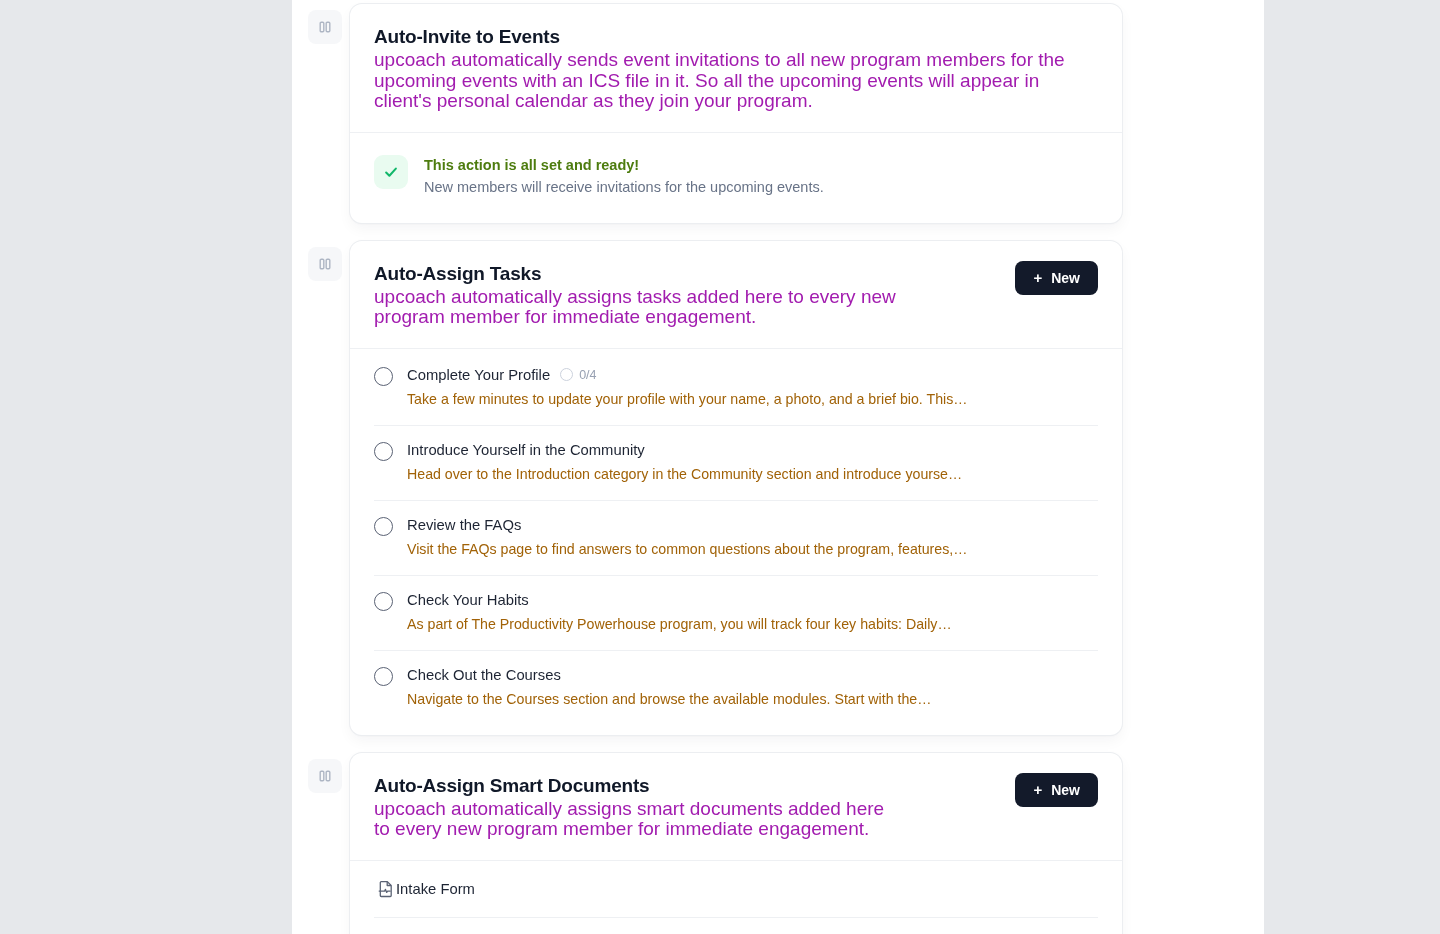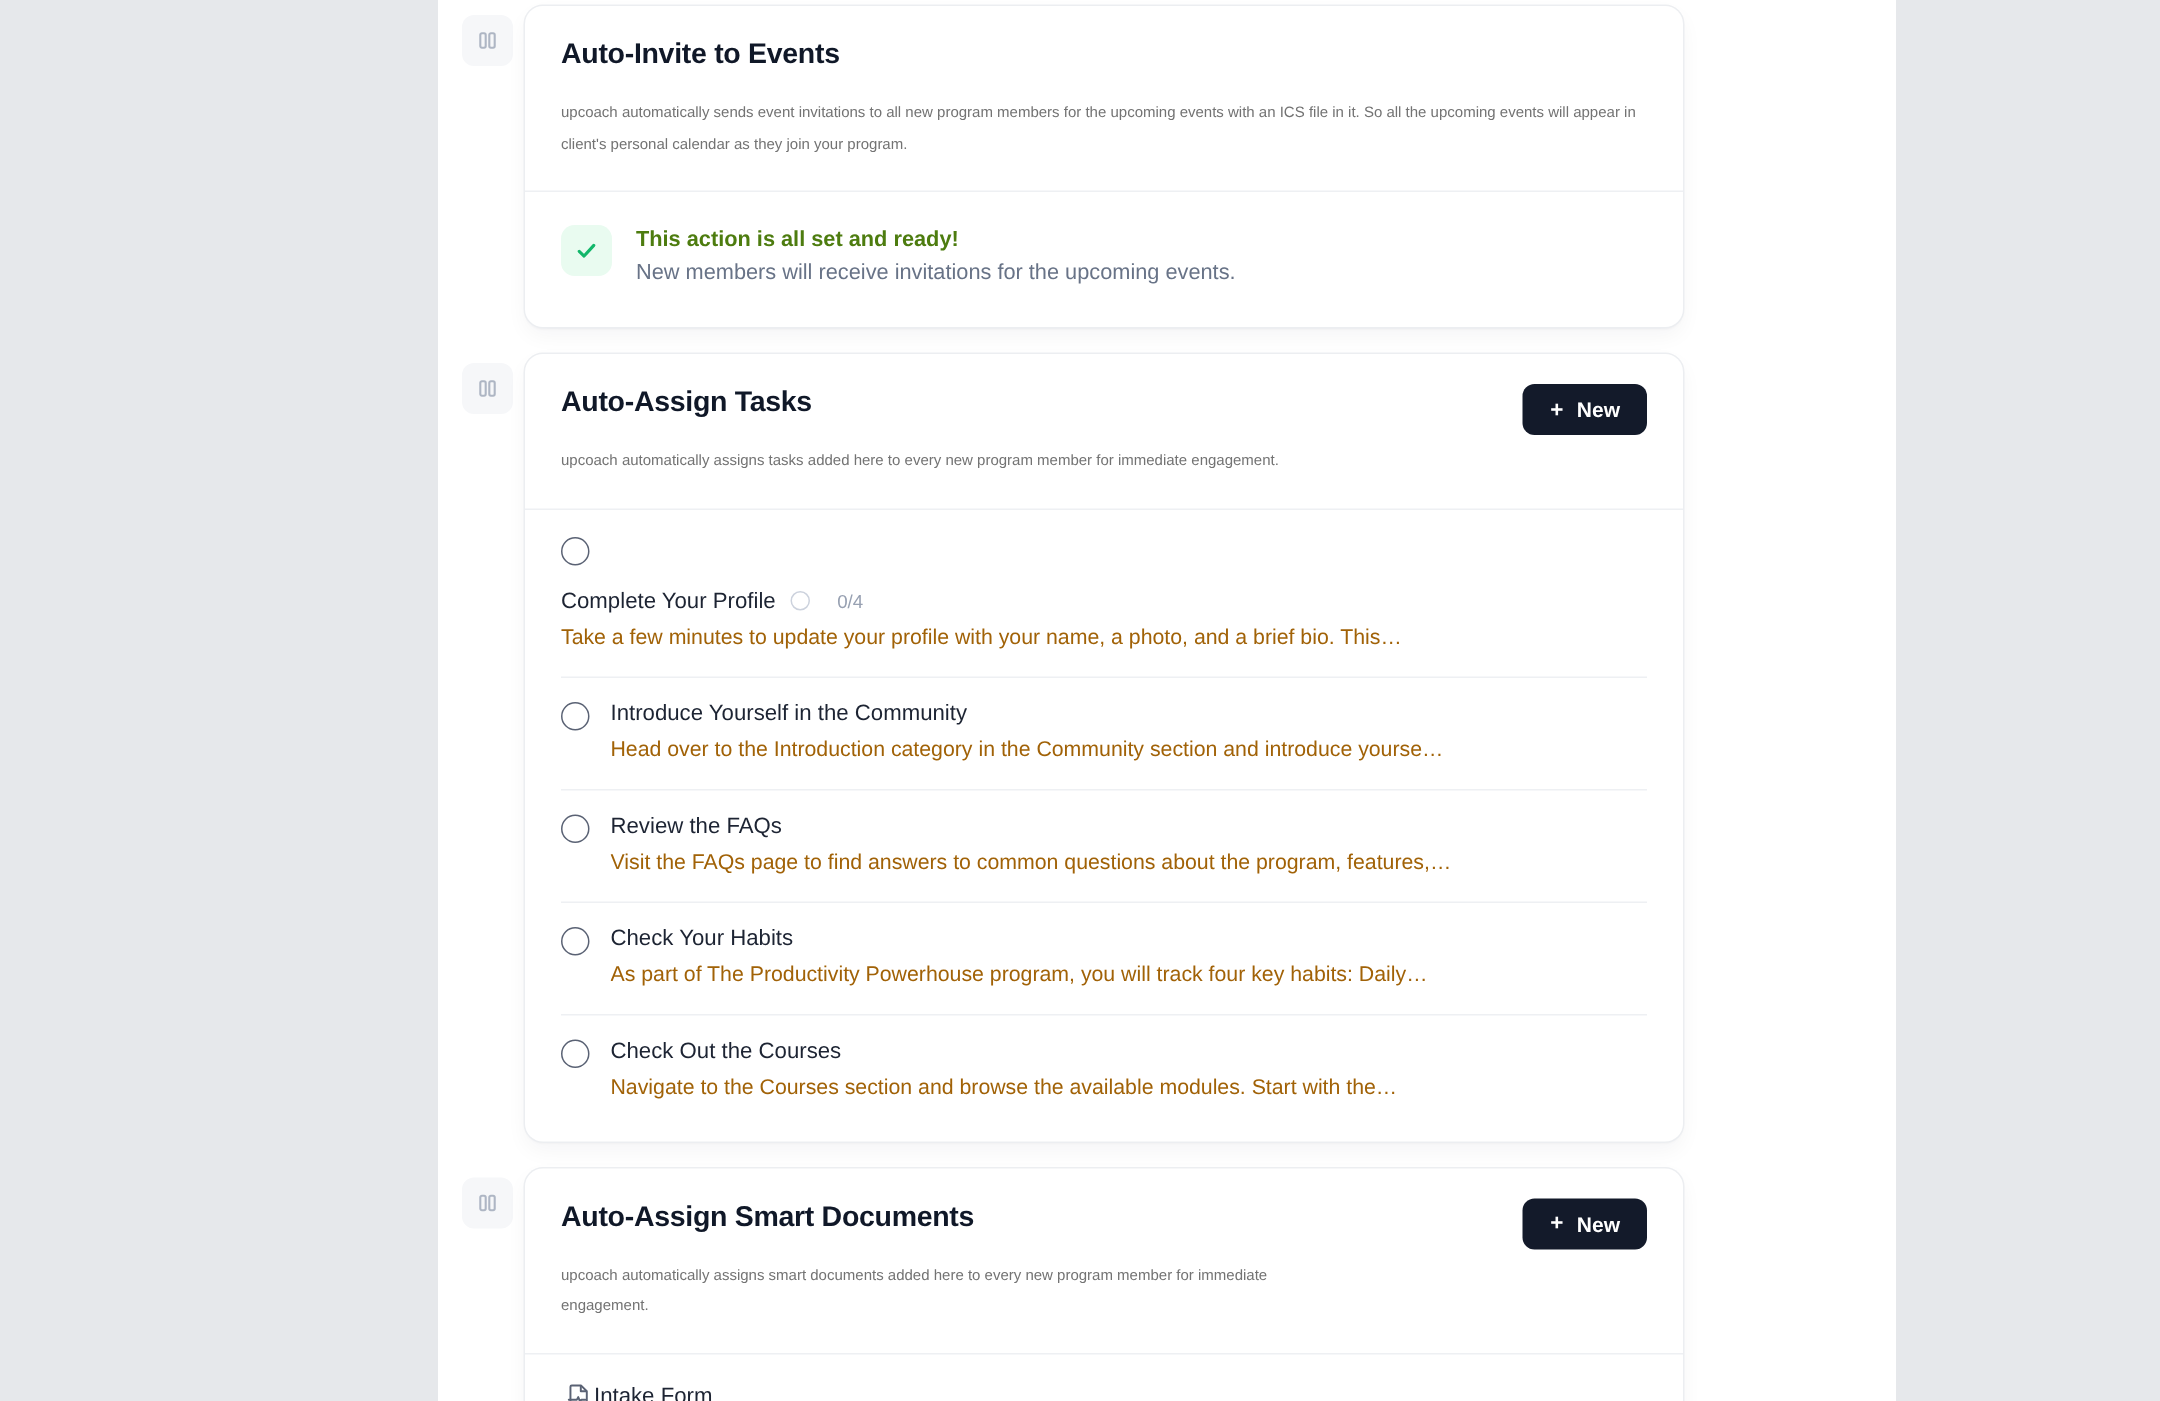--- a/index.html
+++ b/index.html
@@ -71,24 +71,24 @@
   }
   .card-head-text { min-width: 0; }
   .card-title {
     font-size: 19px;
     line-height: 26px;
     font-weight: 700;
     color: #101828;
     letter-spacing: -0.2px;
   }
   .card-desc {
-    margin-top: 16px;
-    font-size: 10px;
+    margin-top: 0;
+    font-size: 19px;
     line-height: 20.5px;
-    color: #737373;
+    color: #a21caf;
     max-width: 720px;
   }
   .card-desc.narrow { max-width: 530px; }
 
   .btn-new {
     flex: 0 0 auto;
     display: inline-flex;
     align-items: center;
     gap: 9px;
     height: 34px;
@@ -132,34 +132,34 @@
   
   .task-list { padding: 0 24px; }
   .task {
     display: flex;
     align-items: flex-start;
     gap: 14px;
     padding: 14px 0 16px 0;
     border-top: 1px solid #eef0f3;
     cursor: pointer;
   }
-  .task:first-child { border-top: none; padding-top: 16px; flex-direction: column; }
+  .task:first-child { border-top: none; padding-top: 16px; }
   .task-check {
     flex: 0 0 19px; width: 19px; height: 19px; margin-top: 2px;
     border-radius: 50%;
     border: 1.7px solid #5a6274;
     background: #fff;
   }
   .task-body { min-width: 0; flex: 1 1 auto; }
   .task-title-row { display: flex; align-items: center; gap: 10px; }
   .task-title {
     font-size: 14.8px; color: #1d2433; line-height: 20px;
   }
   .subcount {
-    display: inline-flex; align-items: center; gap: 18px;
+    display: inline-flex; align-items: center; gap: 6px;
     font-size: 12.5px; color: #98a1b2;
   }
   .subcount .ring {
     width: 13px; height: 13px; border-radius: 50%;
     border: 1.6px solid #ccd2dd;
     display: inline-block;
   }
   .task-desc {
     margin-top: 5px;
     font-size: 14.2px;

